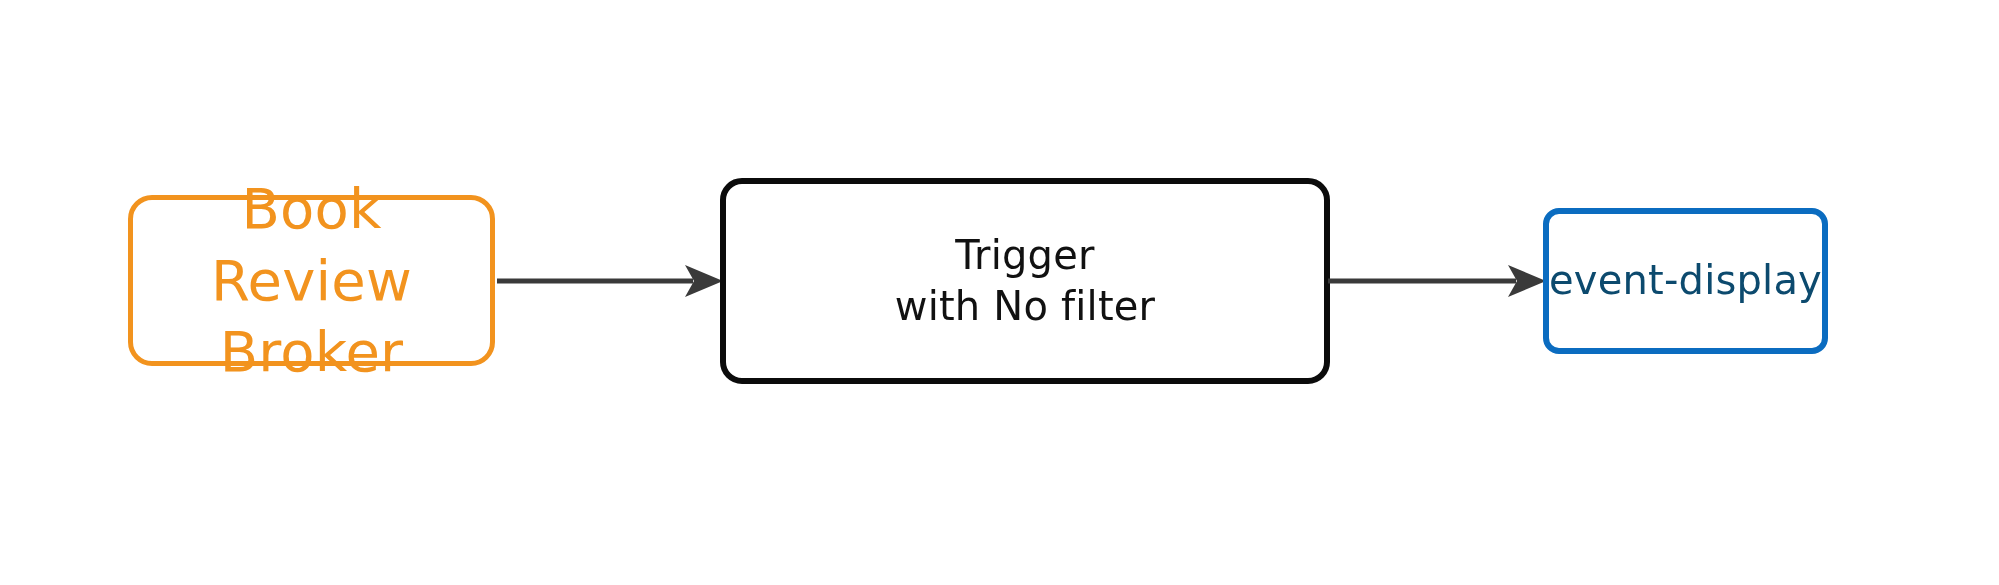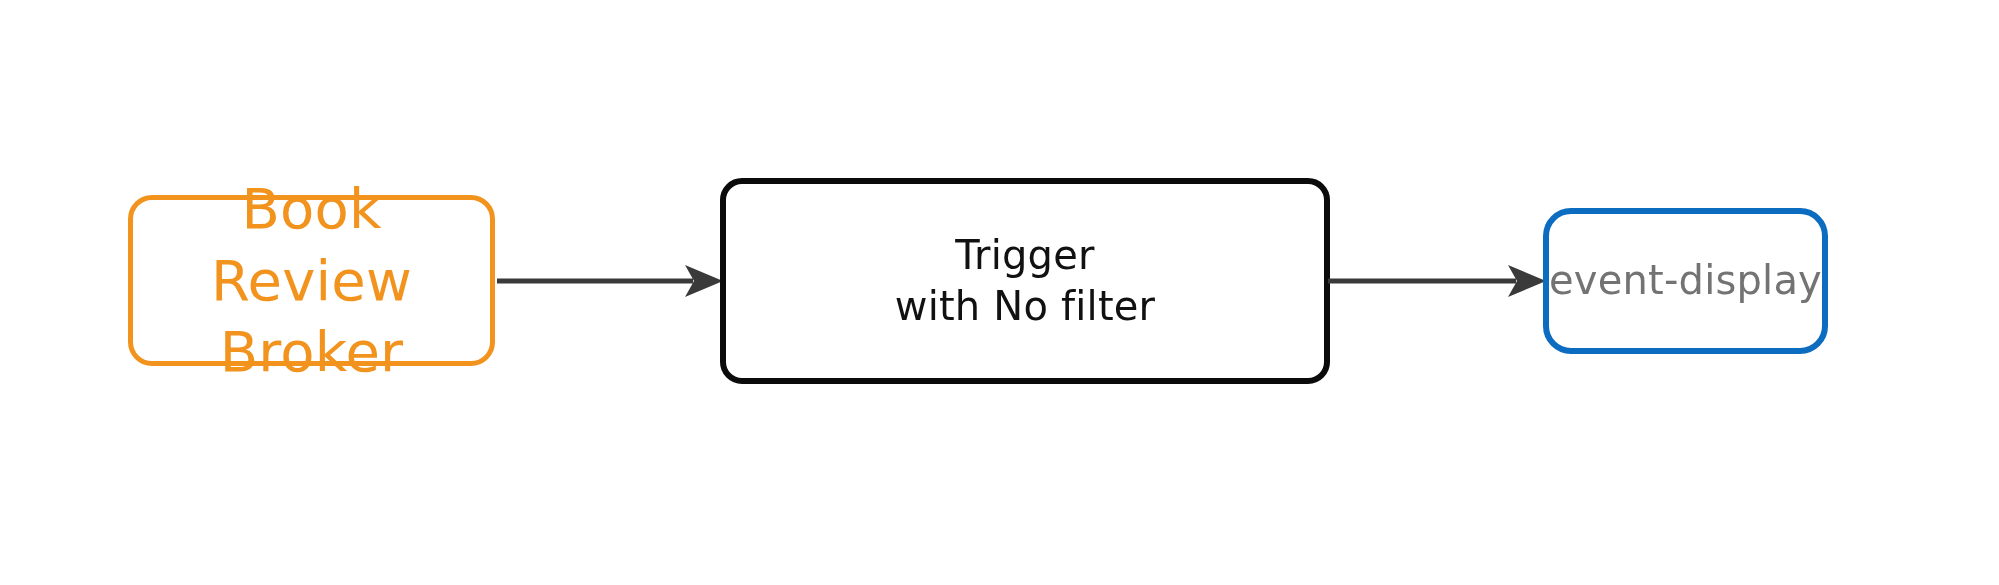--- a/index.html
+++ b/index.html
@@ -59,22 +59,22 @@
     letter-spacing: 0.2px;
   }
 
   
   #node-event-display {
     left: 1543px;
     top: 208px;
     width: 285px;
     height: 146px;
     border: 6px solid #0B6CC0;
-    border-radius: 28px;
-    color: #737373;
+    border-radius: 16px;
+    color: #0c4a6e;
     font-size: 40px;
     letter-spacing: 0.2px;
   }
 
   
   .arrow {
     position: absolute;
     height: 40px;
     display: block;
   }

